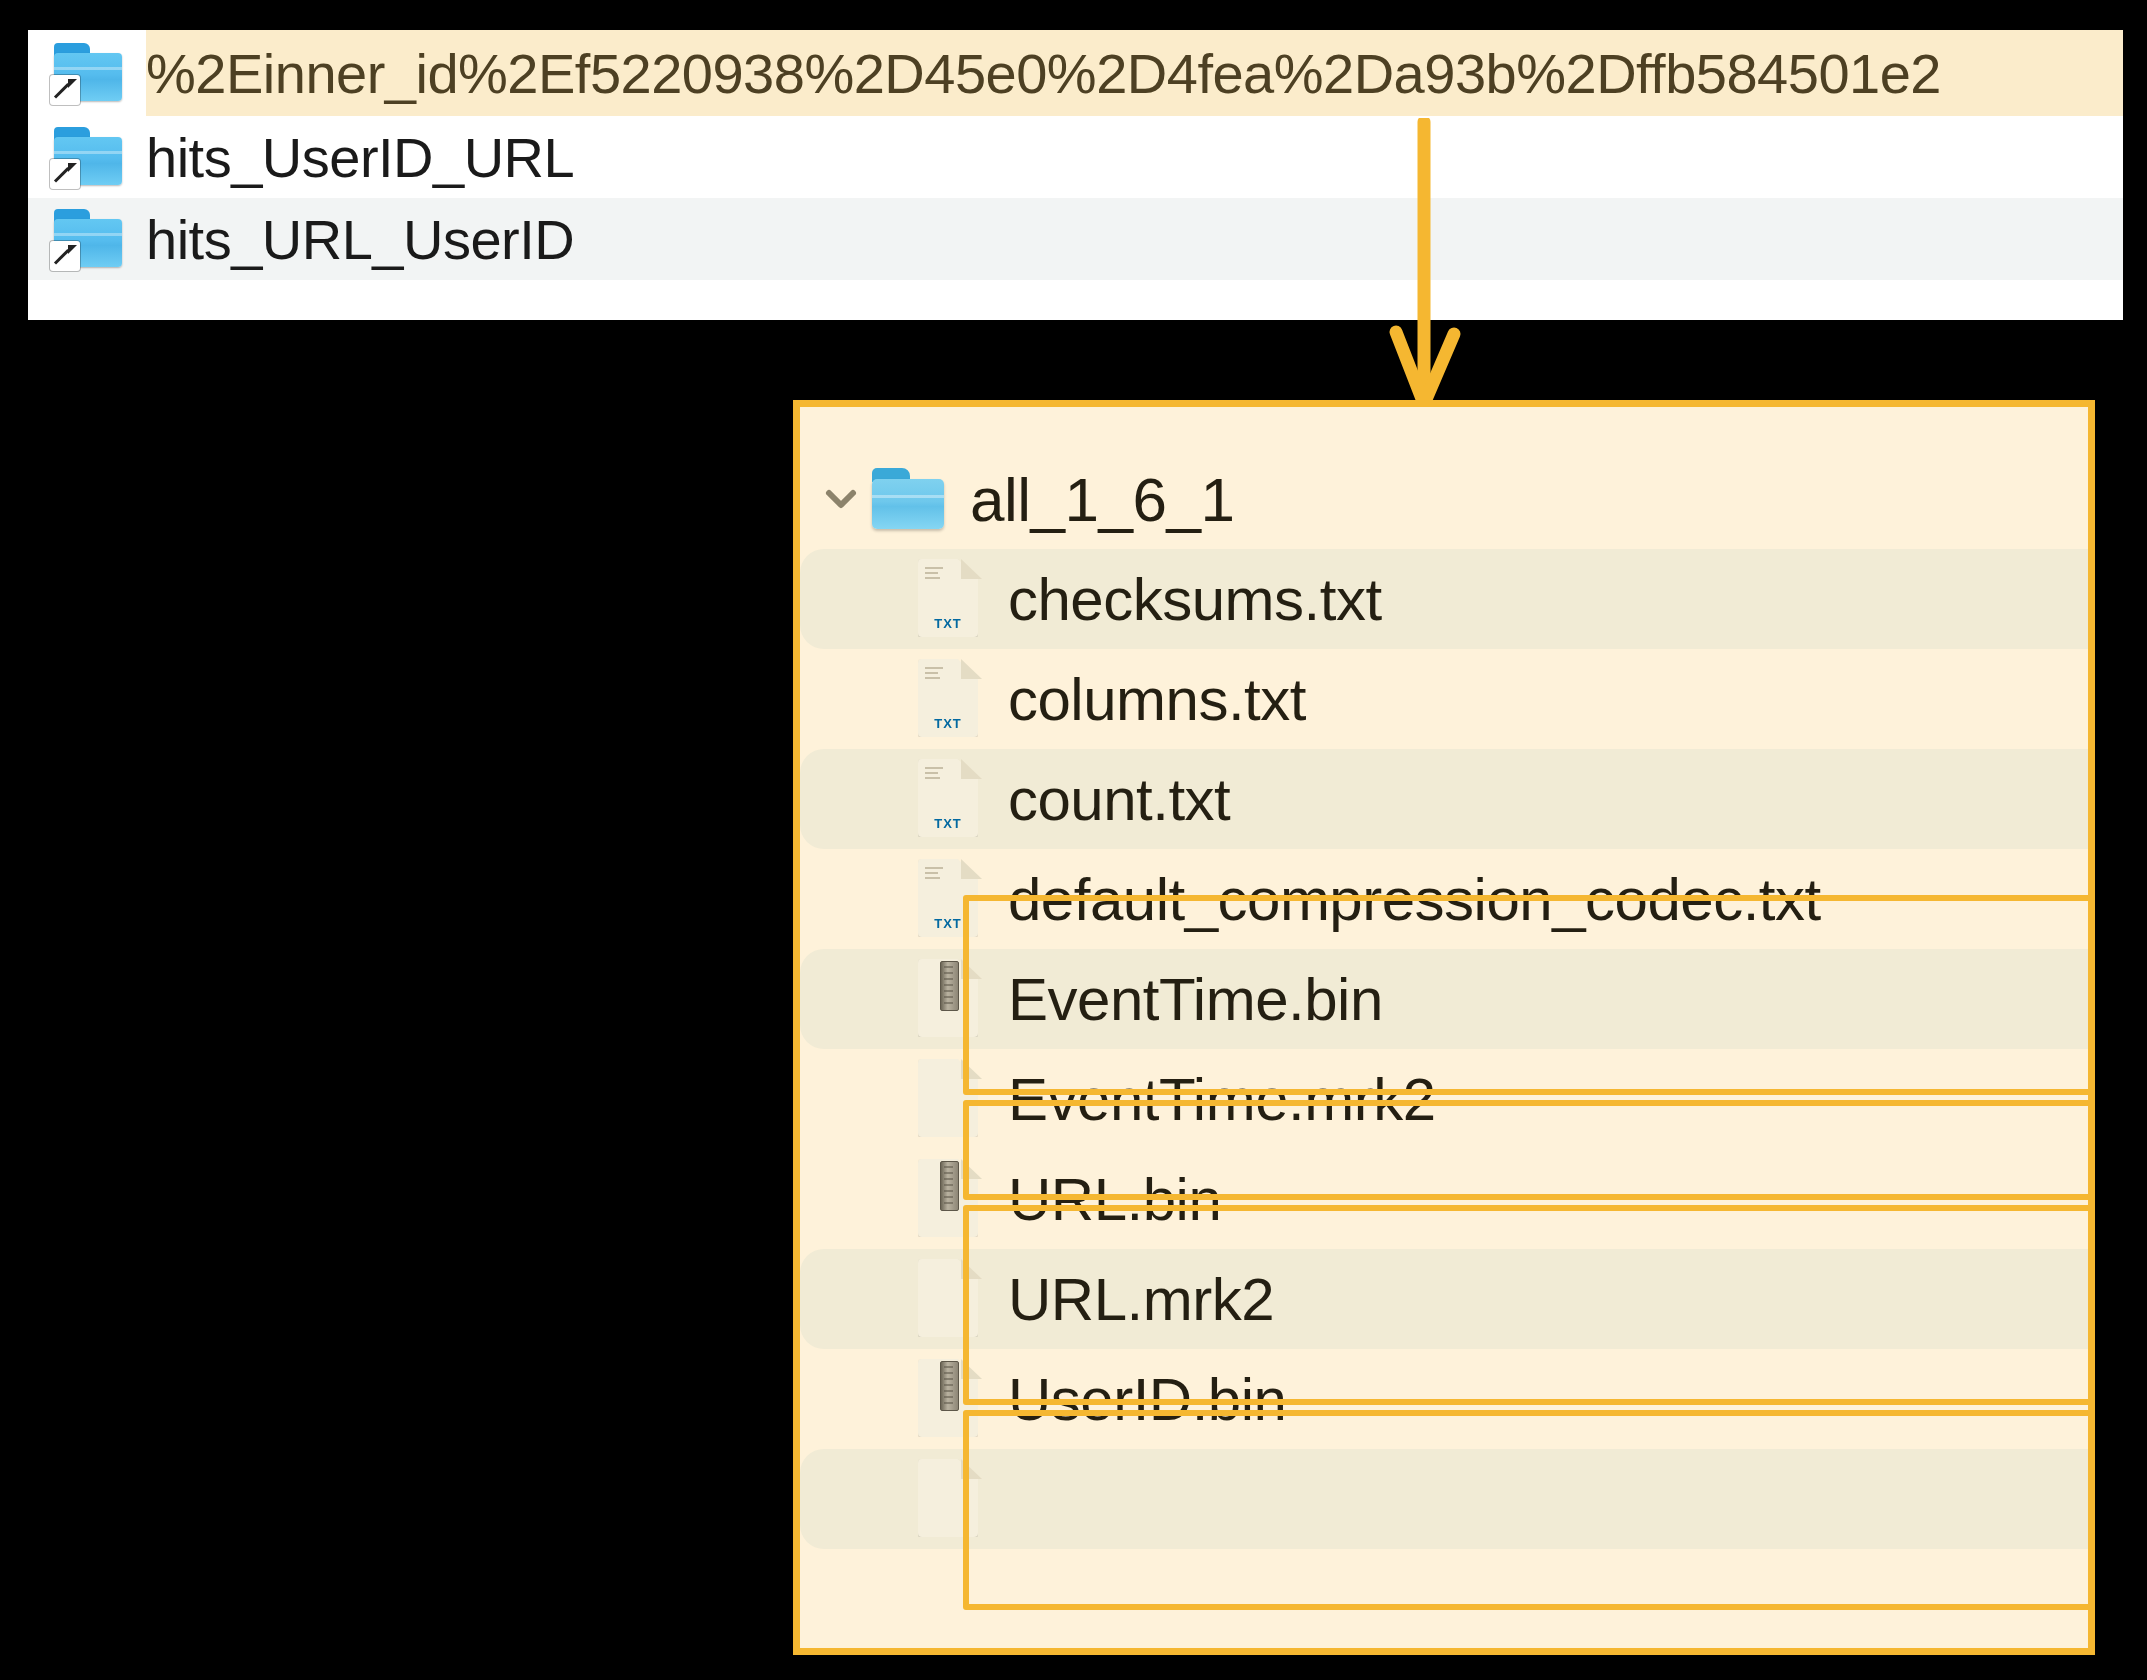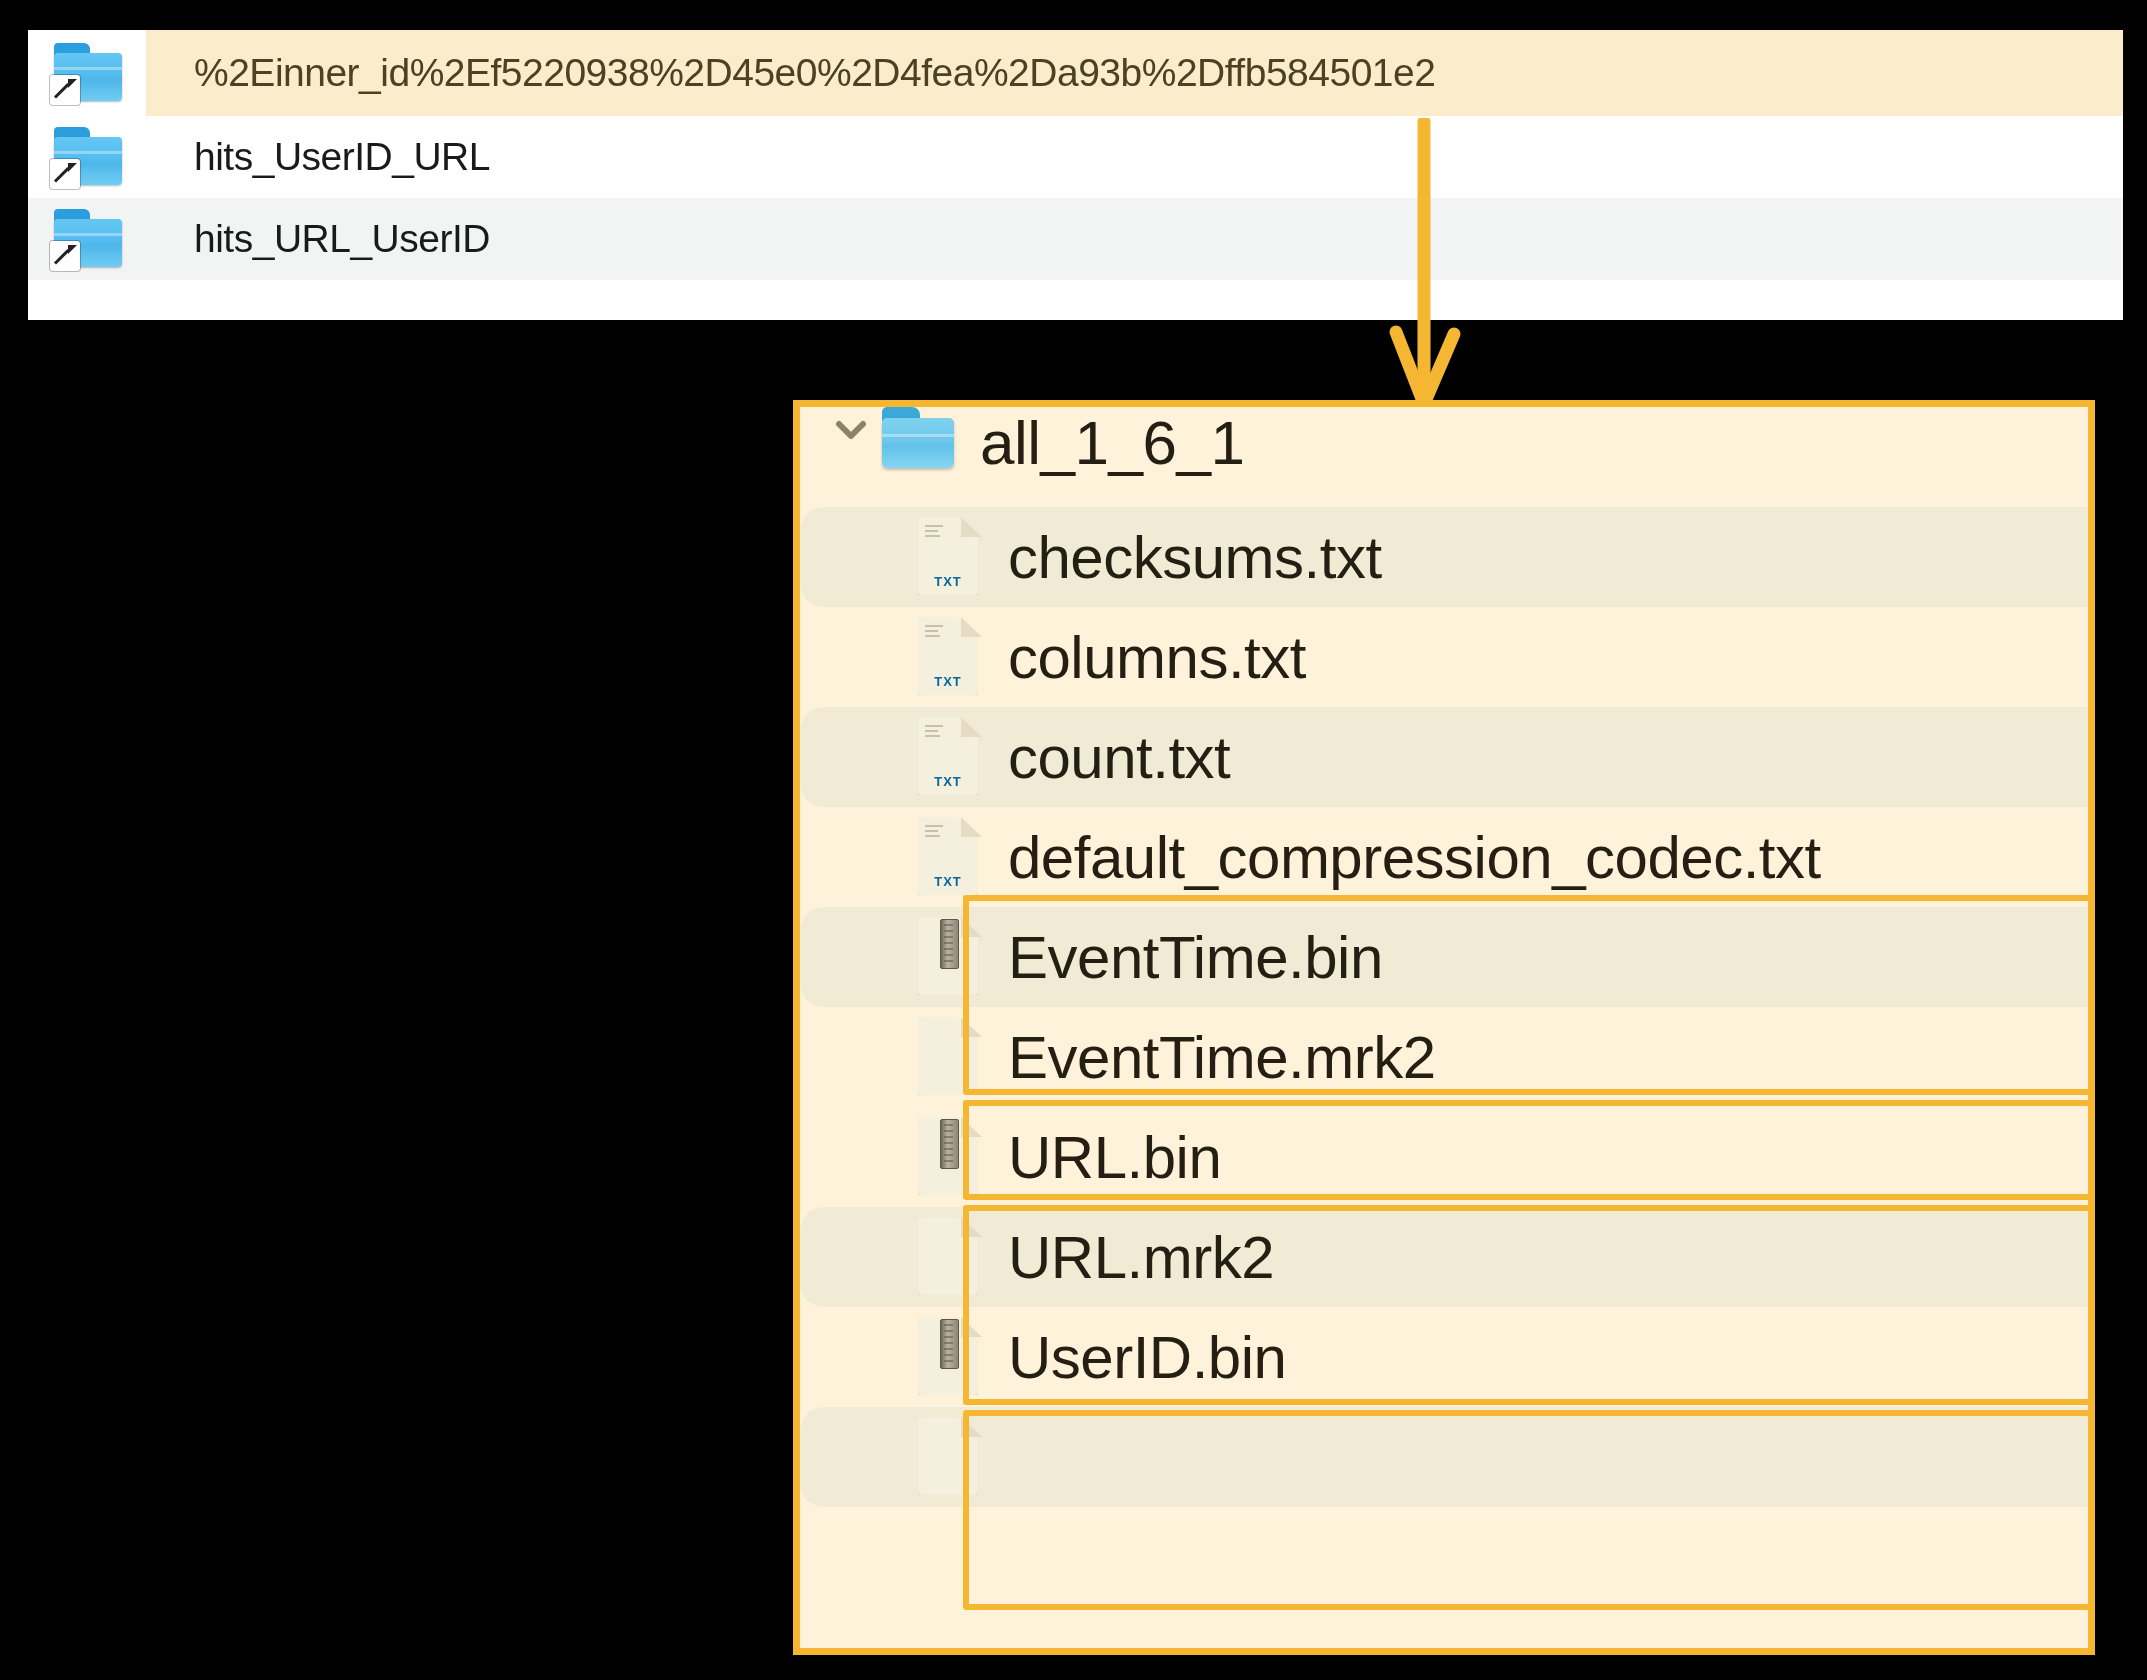--- a/index.html
+++ b/index.html
@@ -19,22 +19,22 @@
     padding-left:24px;box-sizing:border-box;
   }
   .top-row.r1{height:86px;}
   .top-row.r2{height:82px;background:#f2f4f4;}
   .top-row.r3{height:82px;background:#ffffff;}
   .top-row .hl{
     position:absolute;left:118px;top:0;right:0;height:100%;
     background:#fbeccb;
   }
   .top-label{
-    position:relative;z-index:2;font-size:39px;letter-spacing:-0.5px;
-    white-space:nowrap;color:#1a1a1a;padding-left:48px;
+    position:relative;z-index:2;font-size:56px;letter-spacing:-0.5px;
+    white-space:nowrap;color:#1a1a1a;
   }
   .top-label.accent{color:#4d4023;}
 
   
   .folder-ico{
     position:relative;z-index:2;width:74px;height:60px;margin-right:20px;
     flex:0 0 auto;
   }
   .folder-ico .tab{
     position:absolute;left:2px;top:0;width:36px;height:14px;
@@ -69,22 +69,22 @@
   #arrow{position:absolute;left:1380px;top:118px;width:110px;height:300px;}
 
   
   #main-panel{
     position:absolute;left:793px;top:400px;width:1302px;height:1255px;
     background:#fef2da;border:7px solid #f5b731;box-sizing:border-box;
     overflow:hidden;
   }
 
   .folder-row{
-    position:relative;display:flex;height:100px;
-    padding-left:28px;box-sizing:border-box;
+    position:relative;display:flex;align-items:center;height:100px;
+    padding-left:18px;box-sizing:border-box;margin-top:42px;
   }
   .chev{width:46px;height:46px;flex:0 0 auto;margin-right:6px;}
   .folder-ico2{
     position:relative;width:78px;height:62px;flex:0 0 auto;margin-right:22px;
   }
   .folder-ico2 .tab{
     position:absolute;left:2px;top:0;width:38px;height:14px;
     background:#3aa9d8;border-radius:5px 8px 0 0;
   }
   .folder-ico2 .body{

